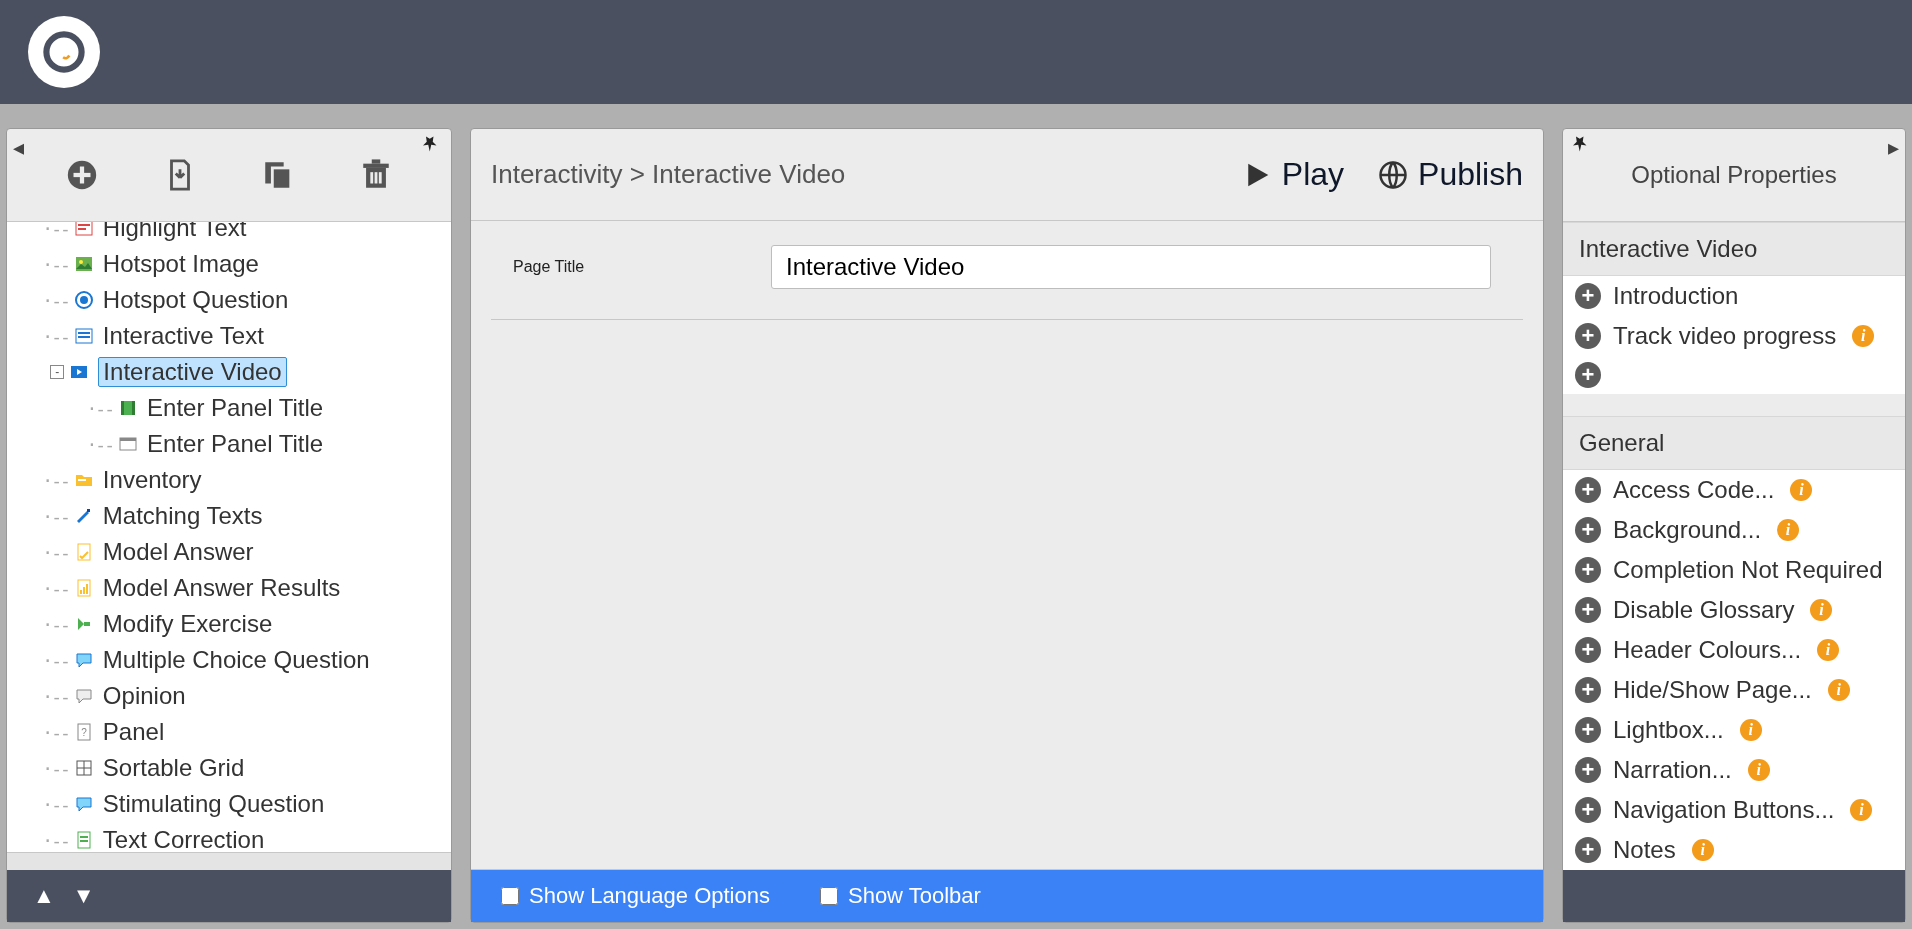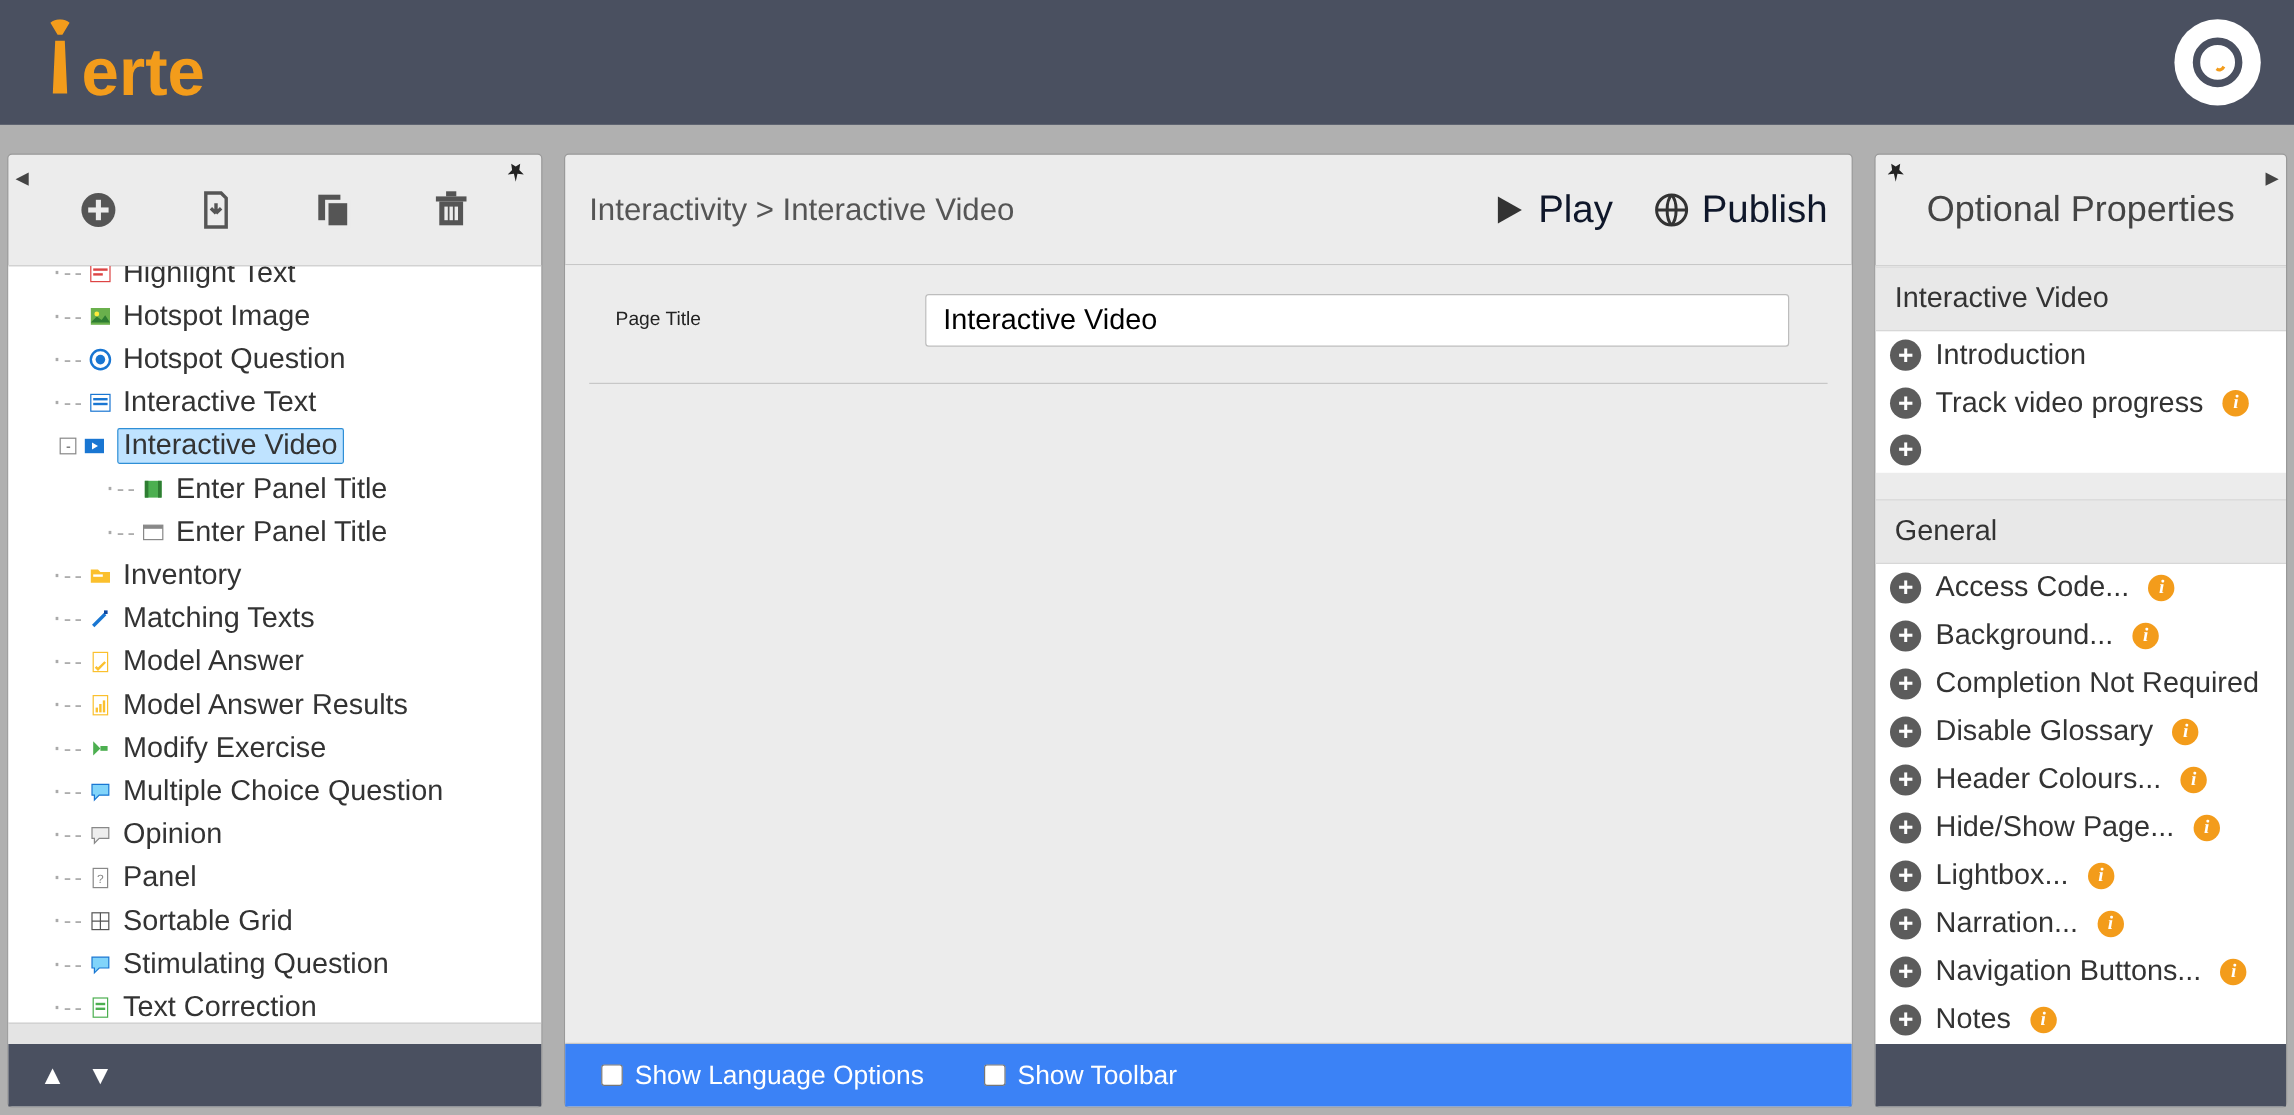--- a/index.html
+++ b/index.html
@@ -50,48 +50,40 @@
   .form-input { flex:1; max-width:720px; }
   .form-input input { width:100%; height:44px; font-size:24px; padding:4px 14px; border:1px solid #bdbdbd; border-radius:3px; background:#fff; }
   .footer-center { height:52px; background:#3b82f6; display:flex; align-items:center; gap:50px; padding-left:30px; color:#fff; font-size:22px;}
   .footer-center label { display:flex; align-items:center; gap:10px; cursor:pointer;}
   .footer-center input[type=checkbox]{ width:18px; height:18px; }
 
   
   .panel-right { width: 344px; }
   .panel-right .pinr { position:absolute; top:6px; left:10px; font-size:20px; color:#222; cursor:pointer; }
   .panel-right .collapse-right { position:absolute; top:6px; right:6px; font-size:22px; color:#444; cursor:pointer; }
-  .right-title { height:92px; display:flex; align-items:center; justify-content:center; font-size:30px; color:#444; }
+  .right-title { height:92px; display:flex; align-items:center; justify-content:center; font-size:24px; color:#444; }
   .right-body { flex:1; overflow-y:auto; background:#fff; border-top:1px solid #c7c7c7; }
   .group-head { background:#e8e8e8; font-size:24px; color:#333; padding:12px 16px; border-bottom:1px solid #d7d7d7; border-top:1px solid #d7d7d7;}
   .prop-row { display:flex; align-items:center; gap:12px; padding:6px 12px; font-size:24px; color:#333; white-space:nowrap; cursor:pointer;}
   .add-icon { width:26px; height:26px; border-radius:50%; background:#5c5c5c; color:#fff; display:flex; align-items:center; justify-content:center; font-size:22px; font-weight:700; flex-shrink:0;}
   .info-icon { width:22px; height:22px; border-radius:50%; background:#f39c1b; color:#fff; display:flex; align-items:center; justify-content:center; font-size:16px; font-weight:700; font-style:italic; font-family:Georgia,serif; flex-shrink:0; margin-left:4px;}
   .group-gap { height:22px; background:#ececec; }
   .footer-right { height:52px; background:#4a5060; }
 
   
   .tree-scroll::-webkit-scrollbar, .right-body::-webkit-scrollbar { width:20px; height:20px; }
   .tree-scroll::-webkit-scrollbar-thumb, .right-body::-webkit-scrollbar-thumb { background:#bfbfbf; border-radius:3px; }
   .tree-scroll::-webkit-scrollbar-track, .right-body::-webkit-scrollbar-track { background:#eaeaea; }
 </style>
 </head>
 <body>
 
 <div class="app">
 
   <div class="topbar">
-    <div class="logo">
-      <div class="logo-mark">
-        <svg width="44" height="72" viewBox="0 0 44 72">
-          <path d="M22 0c-3 0-6 1-8 3l6 10h4l6-10c-2-2-5-3-8-3zM18 18l-2 44h12l-2-44z" fill="#f39c1b"></path>
-        </svg>
-        <span class="logo-rest">erte</span>
-      </div>
-    </div>
     <div class="brand-badge">
       <svg viewBox="0 0 100 100">
         <circle cx="50" cy="50" r="40" fill="none" stroke="#4a5060" stroke-width="14"></circle>
         <path d="M62 30 L62 70 L50 60 L62 70 Z" fill="#1aa3d8"></path>
         <path d="M62 58 q-6 10 -14 4" fill="none" stroke="#f39c1b" stroke-width="6"></path>
       </svg>
     </div>
   </div>
 
   <div class="workspace">

